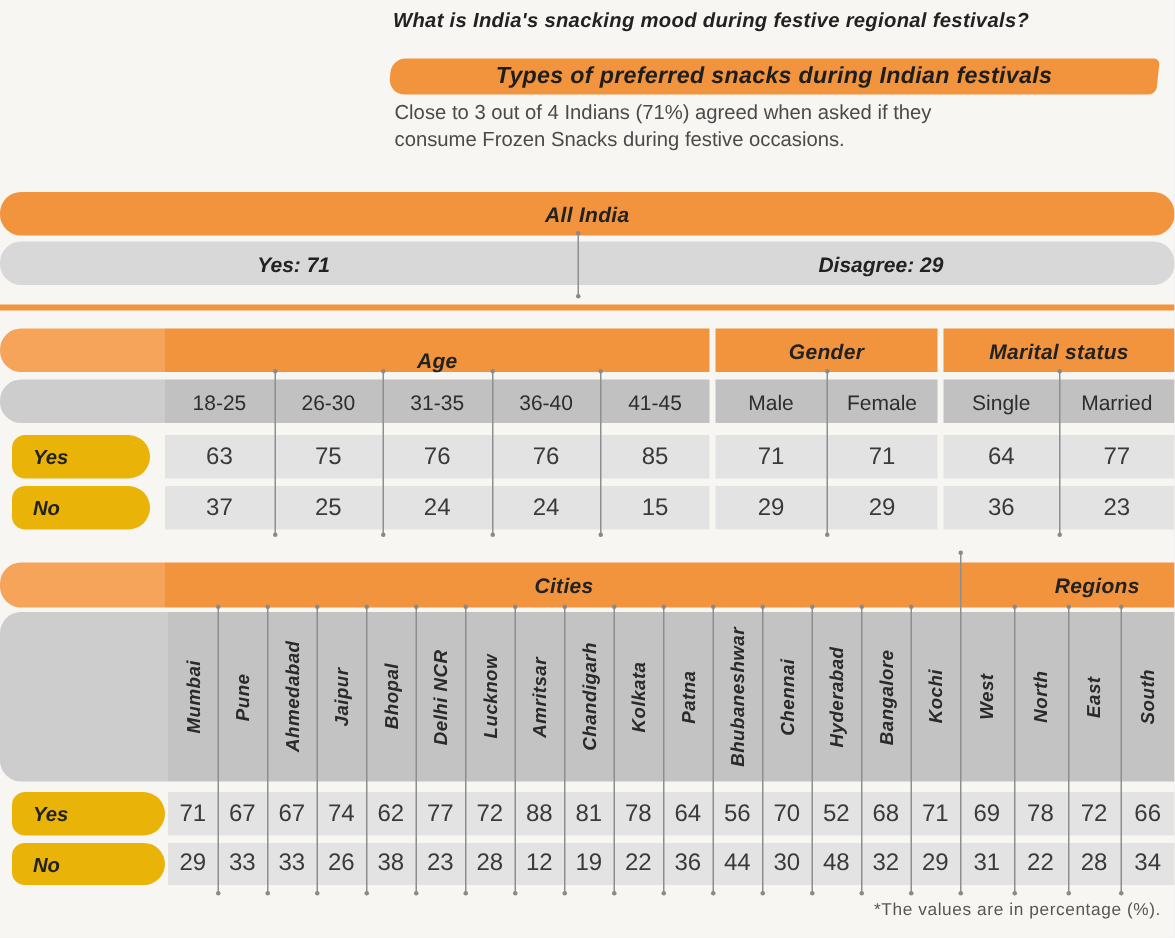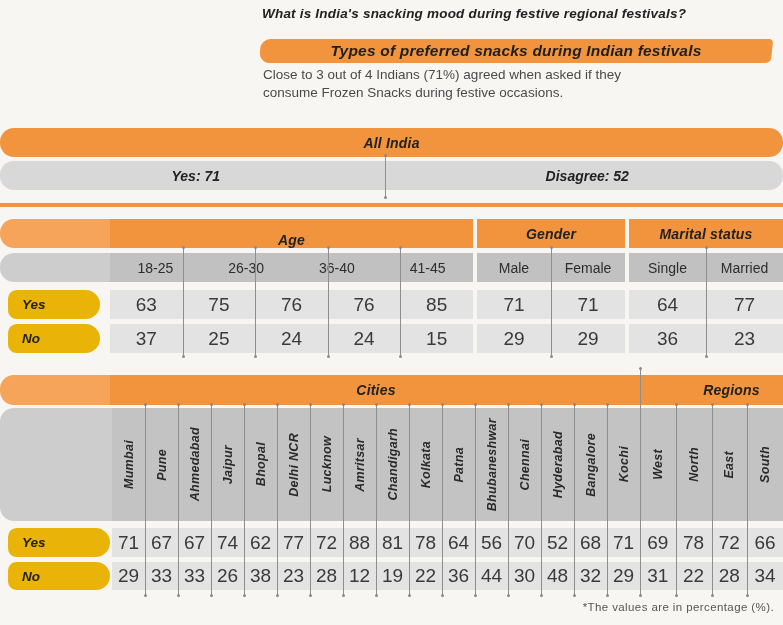--- a/index.html
+++ b/index.html
@@ -32,21 +32,21 @@
   .tick::after{bottom:-2px;}
 
   
   .abs{position:absolute;}
   .cap{position:absolute;left:0;top:0;bottom:0;}
   .cap-orange{background:#f5a459;border-radius:14px 0 0 14px;}
   .cap-gray{background:#cdcdcd;border-radius:14px 0 0 14px;}
   .seg{position:absolute;top:0;bottom:0;display:flex;align-items:center;justify-content:center;}
   .cells{position:absolute;top:0;bottom:0;display:flex;}
   .cell{flex:1;display:flex;align-items:center;justify-content:center;font:400 14px "Liberation Sans",sans-serif;color:#2d2d2d;}
-  .vals .cell{font-size:19px;color:#3a3a3a;}
+  .vals .cell{font-size:16px;color:#3a3a3a;}
   .pill{position:absolute;top:0;bottom:0;background:#eab308;border-radius:9px 15px 15px 9px;display:flex;align-items:center;padding-left:14px;font:italic 700 13.5px "Liberation Sans",sans-serif;color:#222;}
 
   .demo-head{top:219px;height:29px;}
   .demo-sub{top:253px;height:29px;}
   .demo-sub .grp{background:#c1c1c1;}
   .demo-yes{top:290px;height:29px;}
   .demo-no{top:324px;height:29px;}
   .demo-row .grp{background:#e3e3e3;}
 
   
@@ -69,21 +69,21 @@
     <span class="hl-text">Types of preferred snacks during Indian festivals</span>
   </div>
   <div class="subtitle">Close to 3 out of 4 Indians (71%) agreed when asked if they
 consume Frozen Snacks during festive occasions.</div>
 
   <div class="bar ai-orange">
     <span class="band-label">All India</span>
   </div>
   <div class="bar ai-gray">
     <div class="half">Yes: 71</div>
-    <div class="half">Disagree: 52</div>
+    <div class="half">Disagree: 29</div>
   </div>
   <div class="tick" style="left:385px;top:156px;height:41px;"></div>
 
   <div class="divider"></div>
 
   <div class="abs demo-head" style="left:0;width:783px;">
     <div class="cap cap-orange" style="width:110px;"></div>
     <div class="seg orange" style="left:110px;width:363px;align-items:flex-end;">
       <span class="band-label">Age</span>
     </div>
@@ -93,20 +93,21 @@
     <div class="seg orange" style="left:629px;width:154px;">
       <span class="band-label">Marital status</span>
     </div>
   </div>
 
   <div class="abs demo-sub" style="left:0;width:783px;">
     <div class="cap cap-gray" style="width:110px;"></div>
     <div class="cells grp" id="demo-sub-0" style="left:110px;width:363px;">
         <div class="cell">18-25</div>
         <div class="cell">26-30</div>
+        <div class="cell">31-35</div>
         <div class="cell">36-40</div>
         <div class="cell">41-45</div>
       </div>
     <div class="cells grp" id="demo-sub-1" style="left:477px;width:148px;">
         <div class="cell">Male</div>
         <div class="cell">Female</div>
       </div>
     <div class="cells grp" id="demo-sub-2" style="left:629px;width:154px;">
         <div class="cell">Single</div>
         <div class="cell">Married</div>

